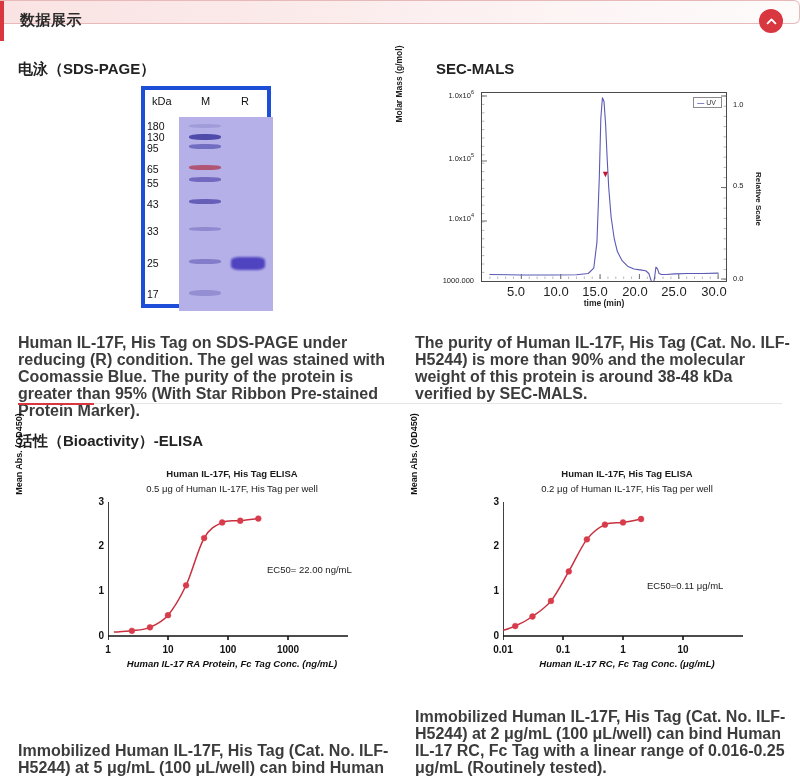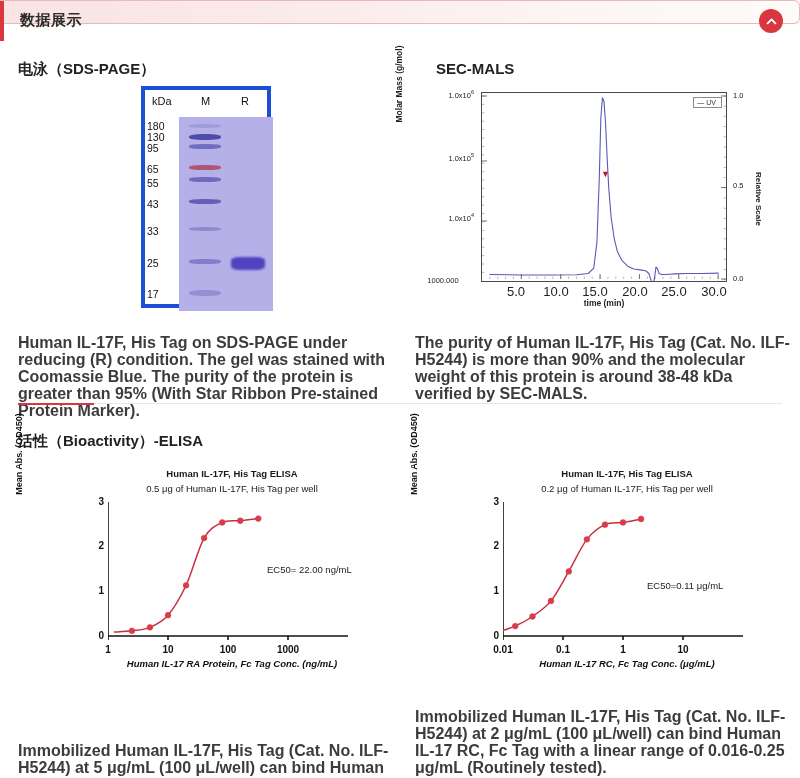--- a/index.html
+++ b/index.html
@@ -192,23 +192,23 @@
   <div class="sec-title" id="sec-title">SEC-MALS</div>
 
   <div class="sec-chart">
     <div class="sec-ylab">Molar Mass (g/mol)</div>
     <div class="sec-y2lab">Relative Scale</div>
     <div class="sec-xlab">time (min)</div>
 
     <div class="sec-ytick" style="left:0px; top:5px;">1.0x10<sup style="font-size:5.5px">6</sup></div>
     <div class="sec-ytick" style="left:0px; top:68px;">1.0x10<sup style="font-size:5.5px">5</sup></div>
     <div class="sec-ytick" style="left:0px; top:128px;">1.0x10<sup style="font-size:5.5px">4</sup></div>
-    <div class="sec-ytick" style="left:-6px; top:192px; width:62px;text-align:center;">1000.000</div>
-
-    <div class="sec-y2tick" style="top:7px;">1.0</div>
+    <div class="sec-ytick" style="left:-6px; top:192px; width:62px;">1000.000</div>
+
+    <div class="sec-y2tick" style="top:16px;">1.0</div>
     <div class="sec-y2tick" style="top:97px;">0.5</div>
     <div class="sec-y2tick" style="top:190px;">0.0</div>
 
     <div class="sec-xtick" style="left:83px;">5.0</div>
     <div class="sec-xtick" style="left:123px;">10.0</div>
     <div class="sec-xtick" style="left:162px;">15.0</div>
     <div class="sec-xtick" style="left:202px;">20.0</div>
     <div class="sec-xtick" style="left:241px;">25.0</div>
     <div class="sec-xtick" style="left:281px;">30.0</div>
 

